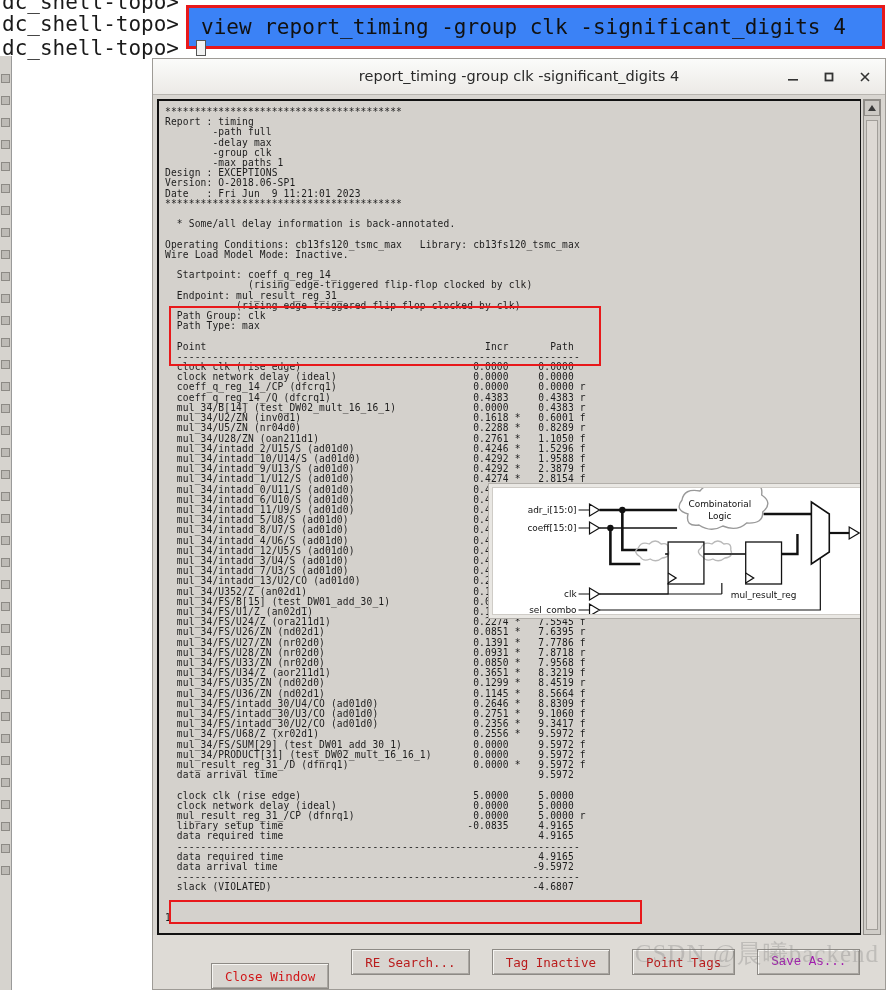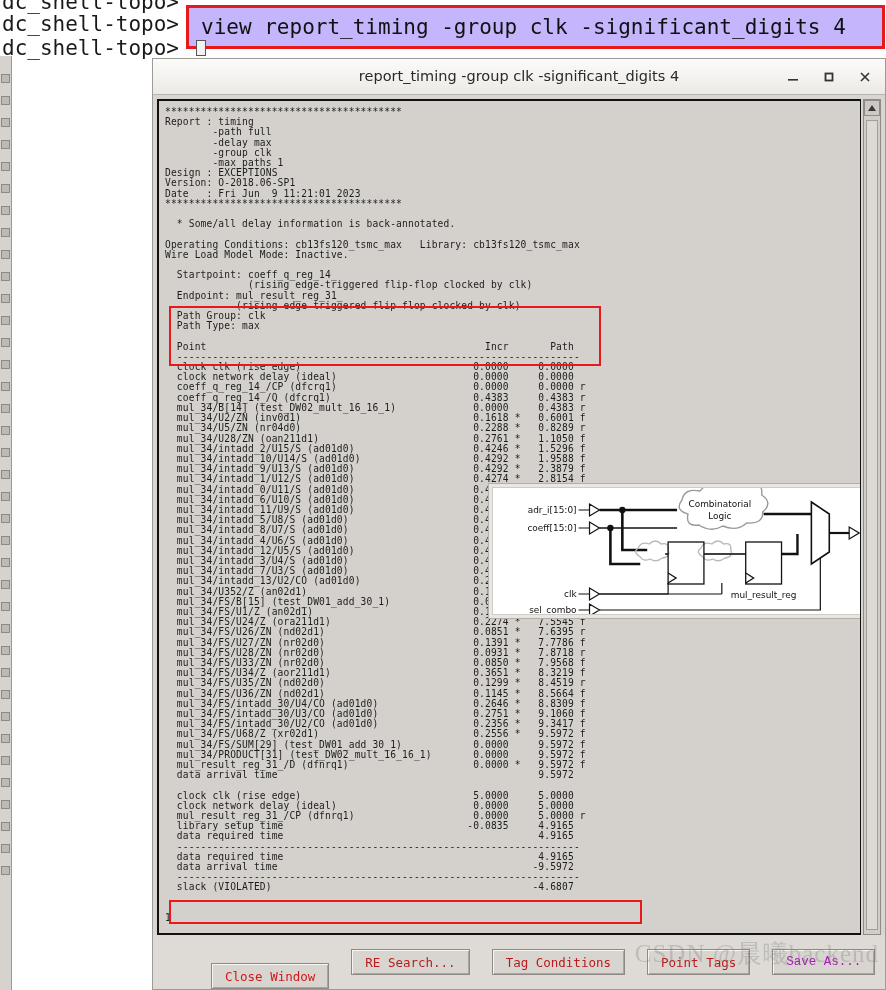--- a/index.html
+++ b/index.html
@@ -27,21 +27,21 @@
   }
   .term-l0 { left: 2px; top: -10px; }
   .term-l1 { left: 2px; top: 12px; }
   .term-l2 { left: 2px; top: 36px; }
 
   .cmd-box {
     position: absolute;
     left: 186px; top: 5px;
     width: 699px; height: 44px;
     border: 3px solid #e8191b;
-    background: #c4b5fd;
+    background: #3b82f6;
   }
   .cmd-text {
     position: absolute;
     left: 12px; top: 7px;
     font-family: "DejaVu Sans Mono", monospace;
     font-size: 21px;
     color: #111;
     white-space: pre;
   }
   .term-caret {
@@ -456,19 +456,19 @@
         <div class="vscroll-arrow">
           <div class="tri-up"></div>
         </div>
         <div class="vscroll-thumb"></div>
       </div>
     </div>
 
     <div class="btnbar">
       <div class="dlg-btn red">Close Window</div>
       <div class="dlg-btn">RE Search...</div>
-      <div class="dlg-btn">Tag Conditions</div>
+      <div class="dlg-btn">Tag Inactive</div>
       <div class="dlg-btn">Point Tags</div>
       <div class="dlg-btn black">Save As...</div>
       <div class="watermark">CSDN @晨曦backend</div>
     </div>
   </div>
 </div>
 
 </body></html>

